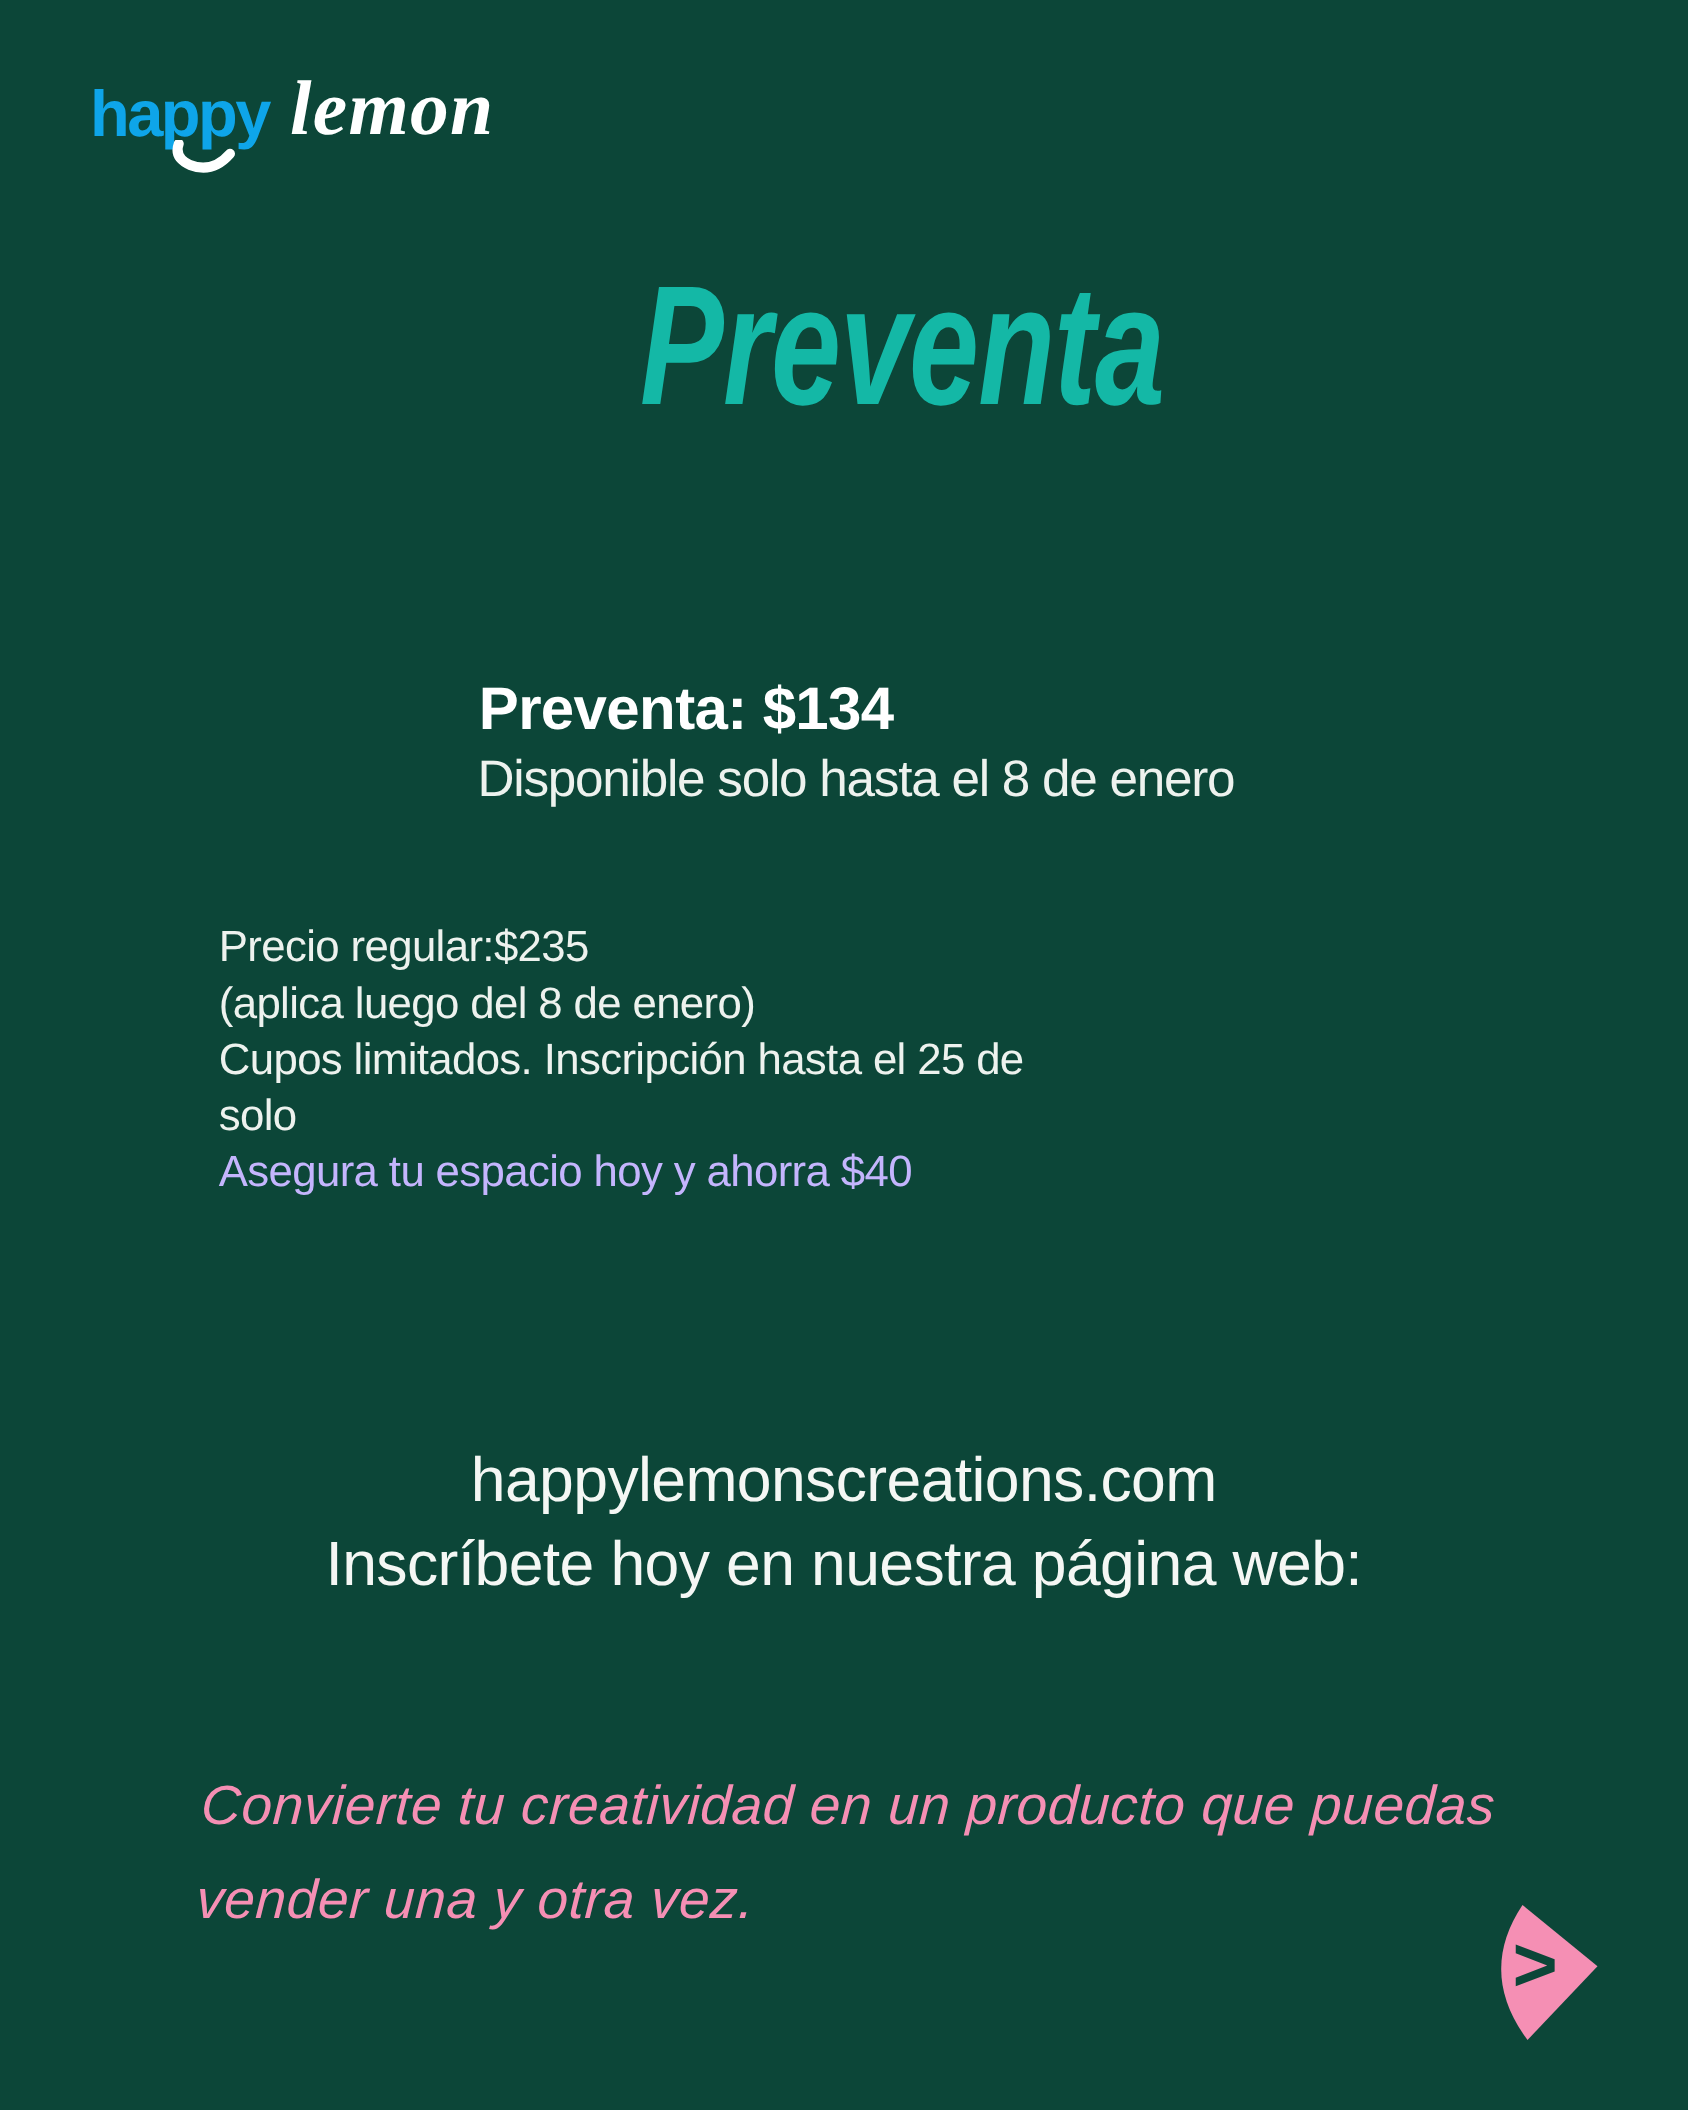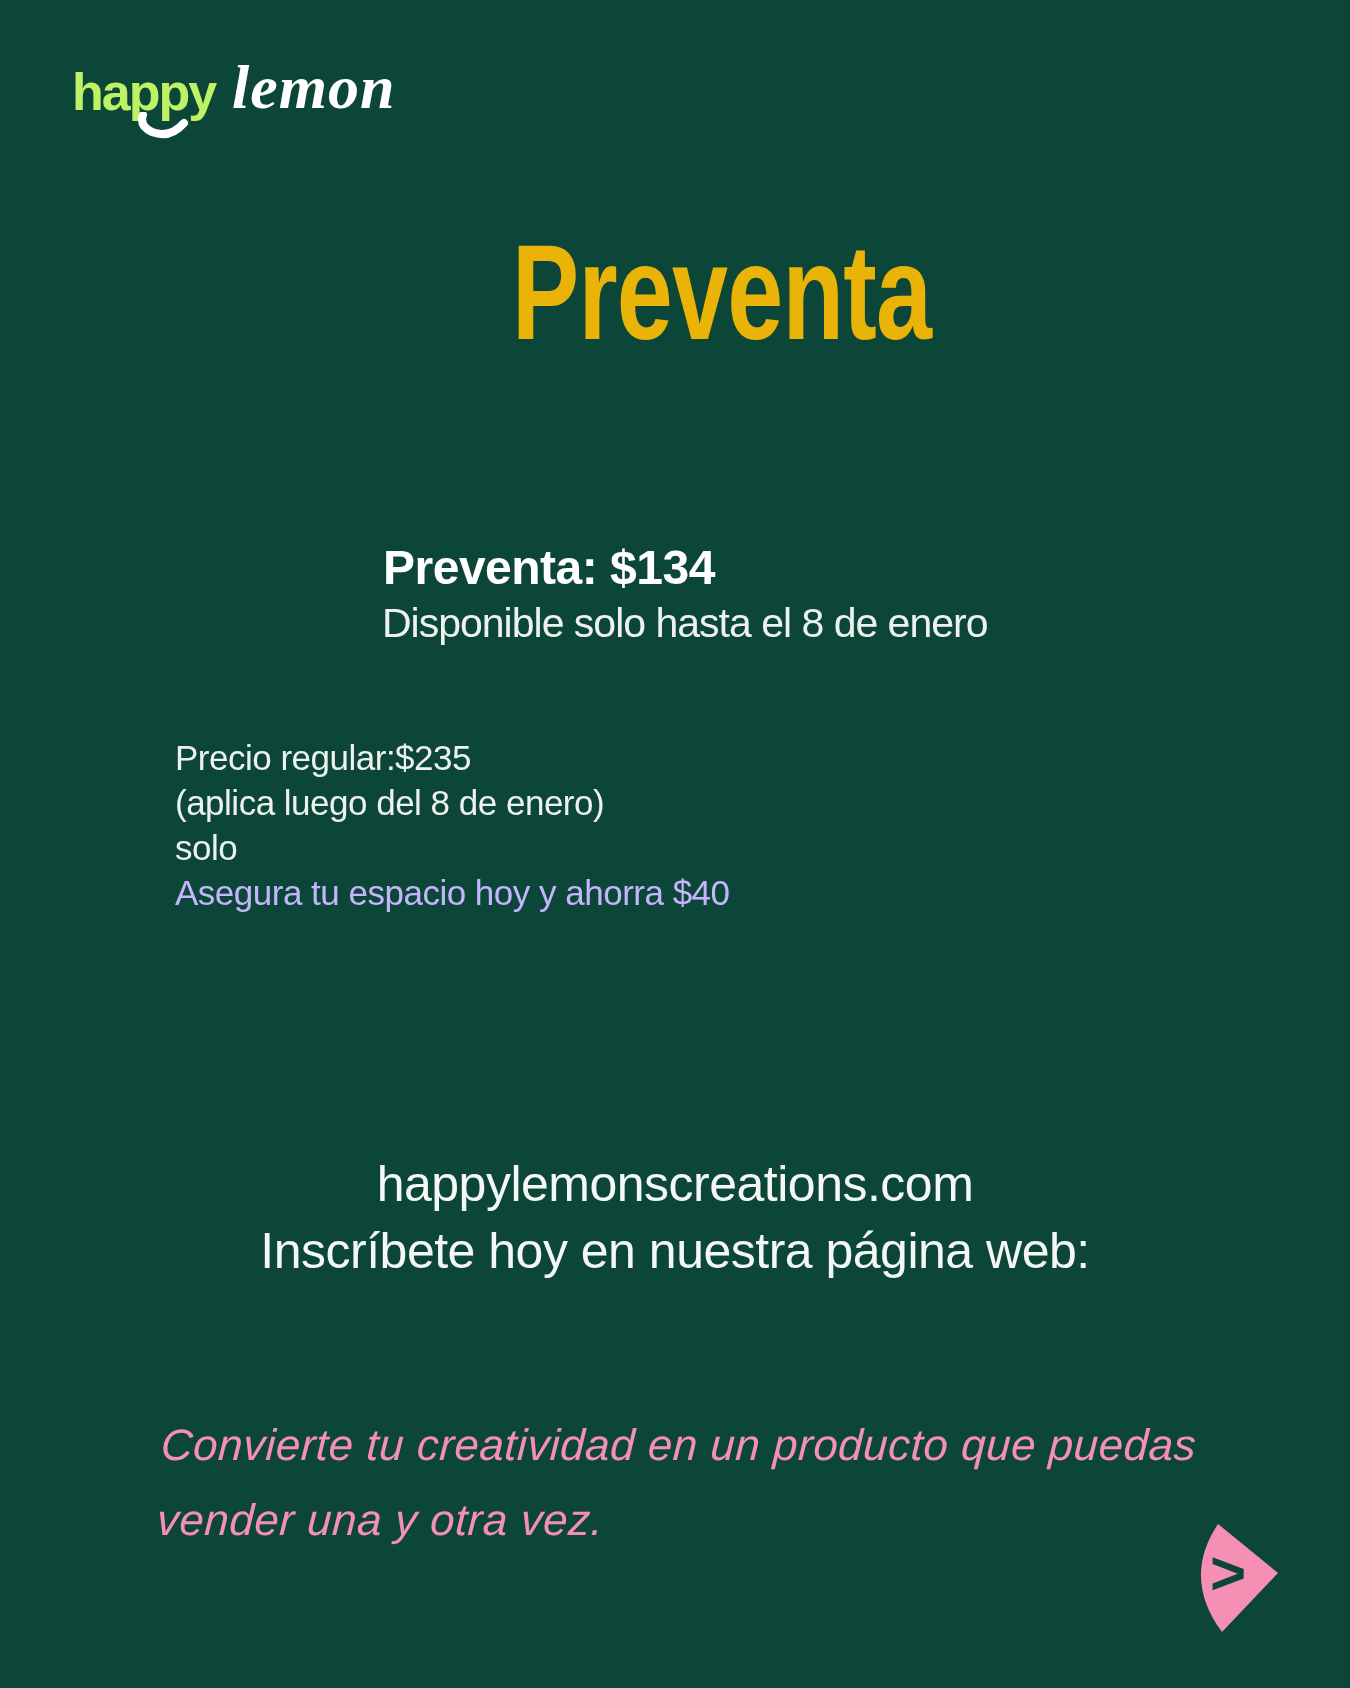--- a/index.html
+++ b/index.html
@@ -6,32 +6,32 @@
   .canvas{
     position:relative;width:1350px;height:1688px;overflow:hidden;
     background:#0C4638;
     font-family:"Liberation Sans",sans-serif;
     color:#EDF2EE;
   }
   
   .logo{position:absolute;left:0;top:0;width:450px;height:160px;}
   .logo-happy{
     position:absolute;left:72px;top:66px;
-    font-size:52px;font-weight:700;letter-spacing:-2px;color:#bef264;line-height:1;
+    font-size:52px;font-weight:700;letter-spacing:-2px;color:#0ea5e9;line-height:1;
   }
   .logo-smile{position:absolute;left:136px;top:112px;}
   .logo-lemon{
     position:absolute;left:232px;top:56px;
     font-family:"Liberation Serif",serif;font-style:italic;font-weight:700;
     font-size:62px;color:#FFFFFF;line-height:1;letter-spacing:1px;text-align:center;
   }
   
   .title{
-    position:absolute;left:512px;top:224px;margin:0;
-    font-size:136px;font-weight:800;color:#eab308;line-height:1;white-space:nowrap;
+    position:absolute;left:512px;top:208px;margin:0;
+    font-size:136px;font-weight:800;color:#14b8a6;line-height:1;white-space:nowrap;font-style:italic;
   }
   .title-inner{display:inline-block;transform:scaleX(0.74);transform-origin:left top;letter-spacing:-1px;}
   
   .offer-headline{
     position:absolute;left:383px;top:542px;
     font-size:48px;font-weight:700;letter-spacing:-0.5px;color:#FFFFFF;line-height:1.1;white-space:nowrap;
   }
   .offer-subline{
     position:absolute;left:366px;top:599px;
     font-size:41px;font-weight:300;letter-spacing:-1px;color:#EDF2EE;line-height:1.2;white-space:nowrap;margin-left:16px;
@@ -81,20 +81,21 @@
   </h1>
 
   <section>
     <div class="offer-headline">Preventa: $134</div>
     <div class="offer-subline">Disponible solo hasta el 8 de enero</div>
   </section>
 
   <section class="details">
     <div class="details-line">Precio regular:$235</div>
     <div class="details-line">(aplica luego del 8 de enero)</div>
+    <div class="details-line">Cupos limitados. Inscripción hasta el 25 de</div>
     <div class="details-line">solo</div>
     <div class="details-highlight">Asegura tu espacio hoy y ahorra $40</div>
   </section>
 
   <section class="cta">
     <div>happylemonscreations.com</div>
     <div>Inscríbete hoy en nuestra página web:</div>
   </section>
 
   <section class="tagline">

